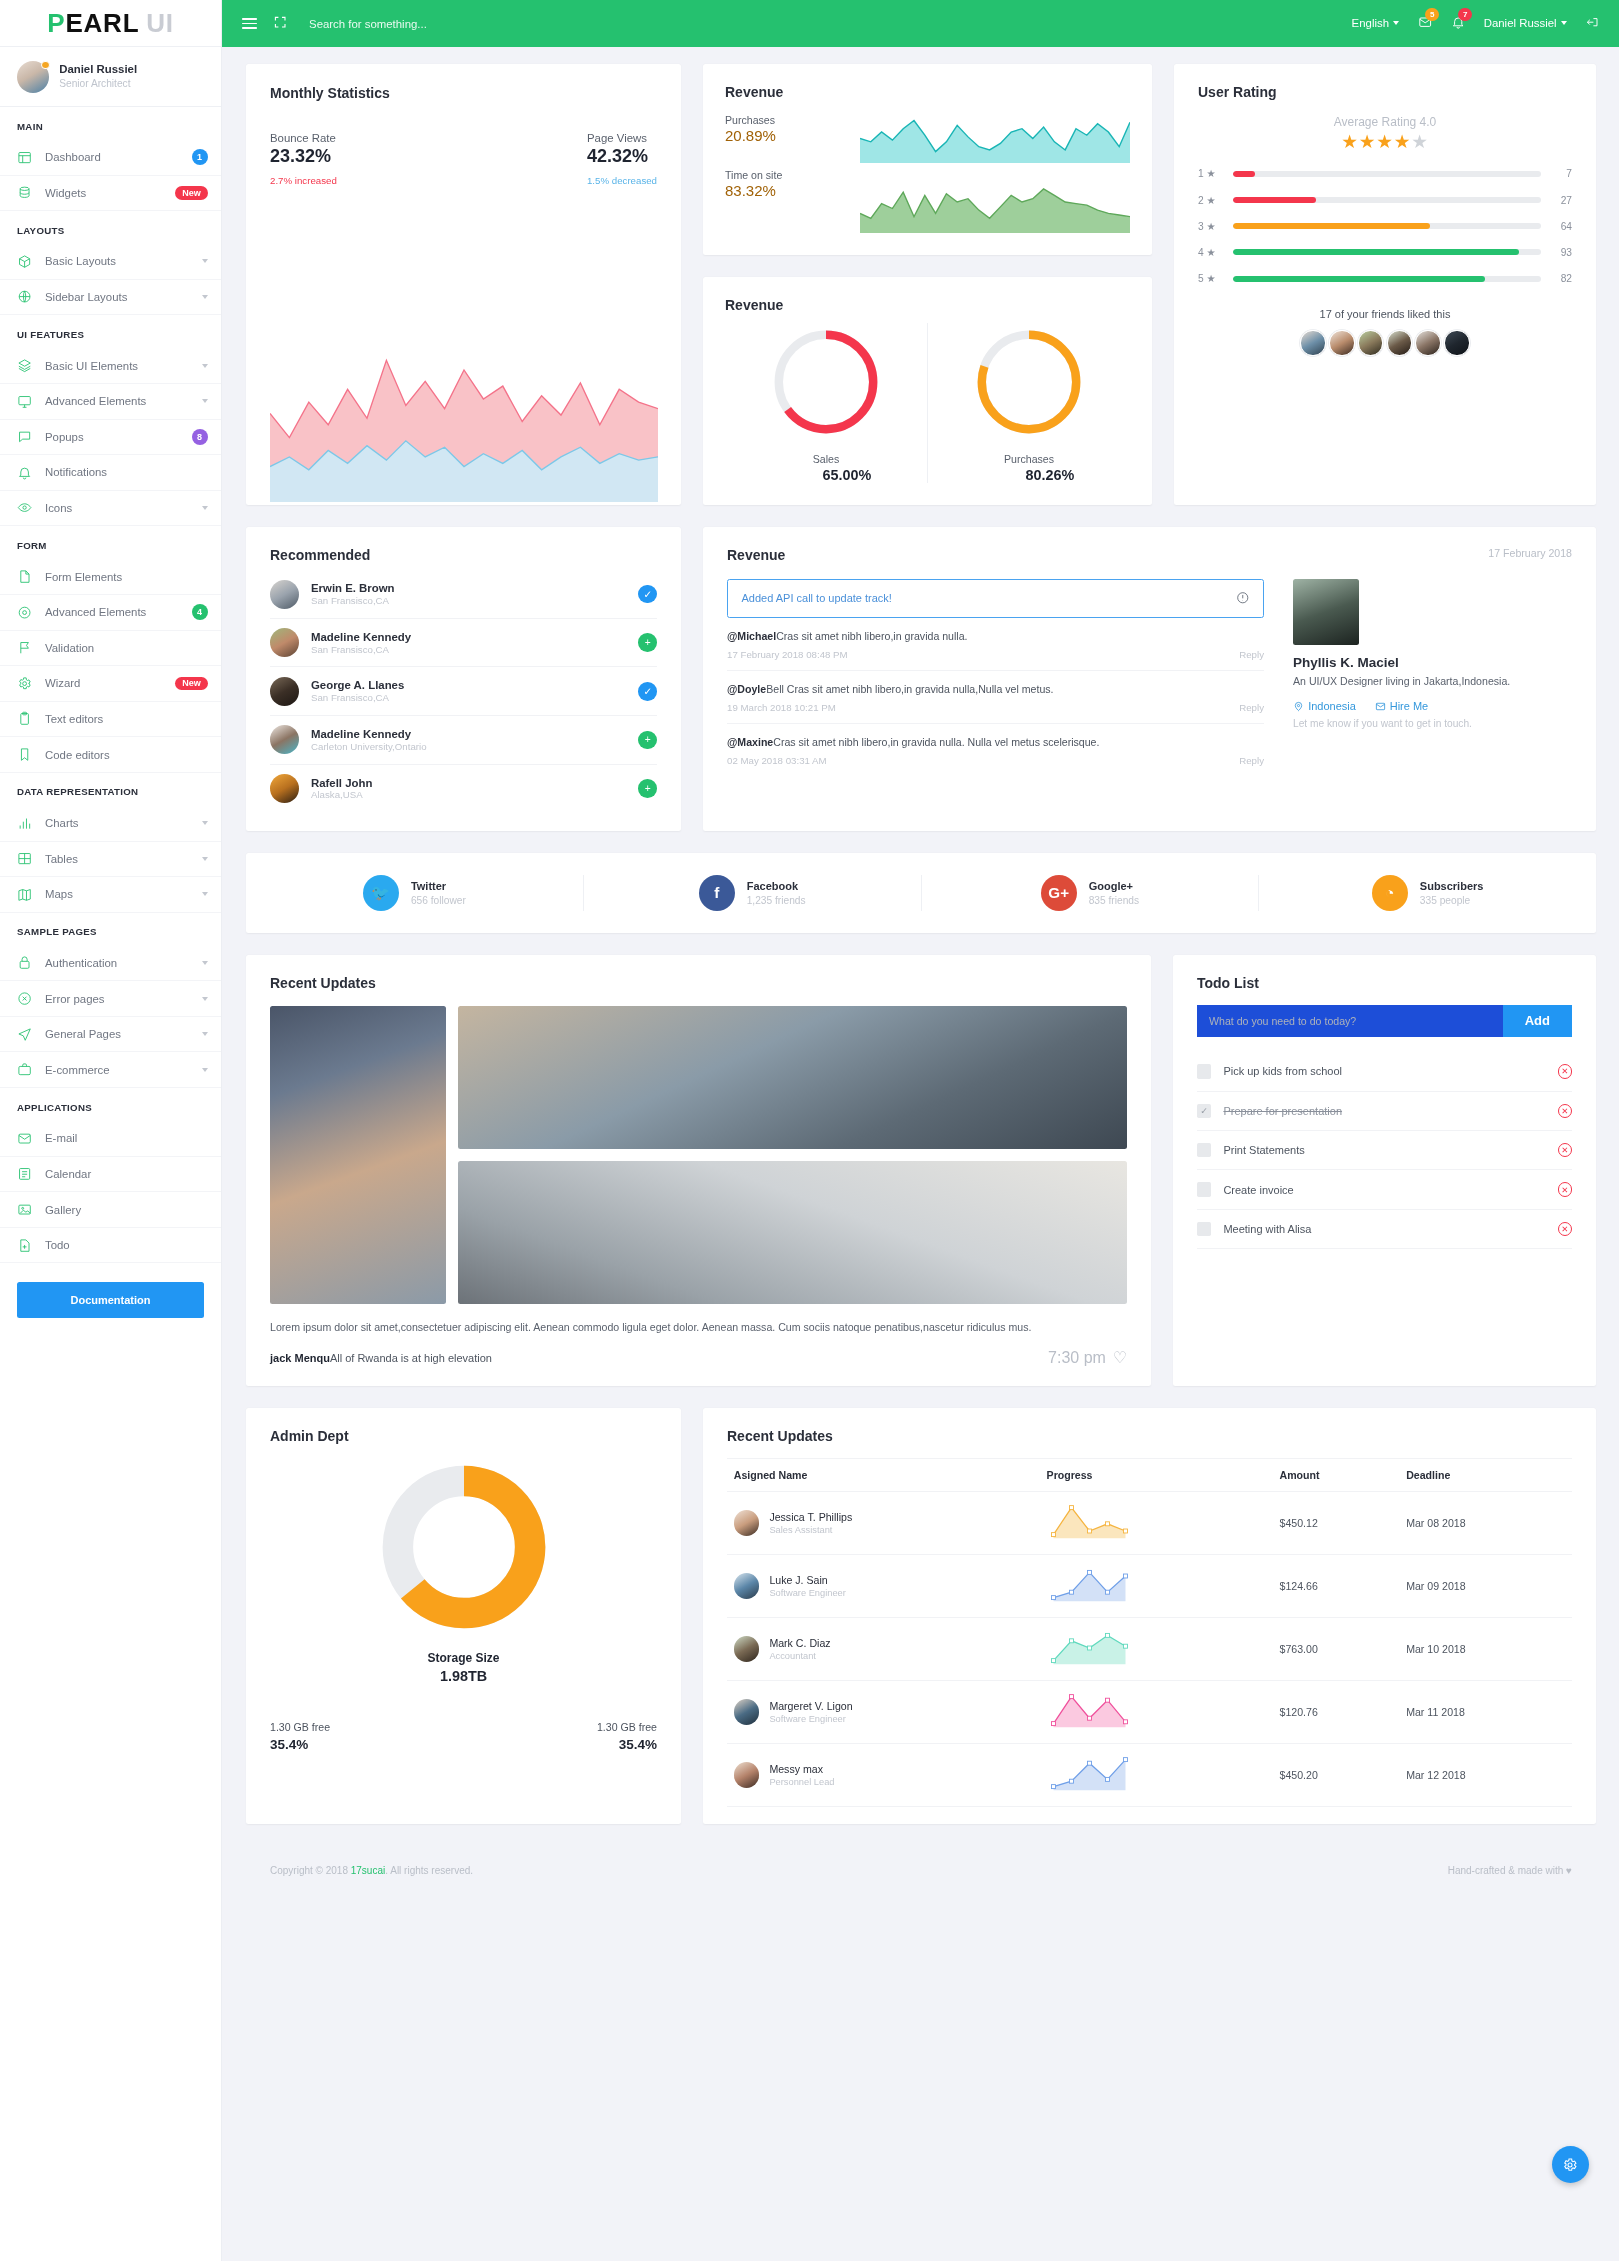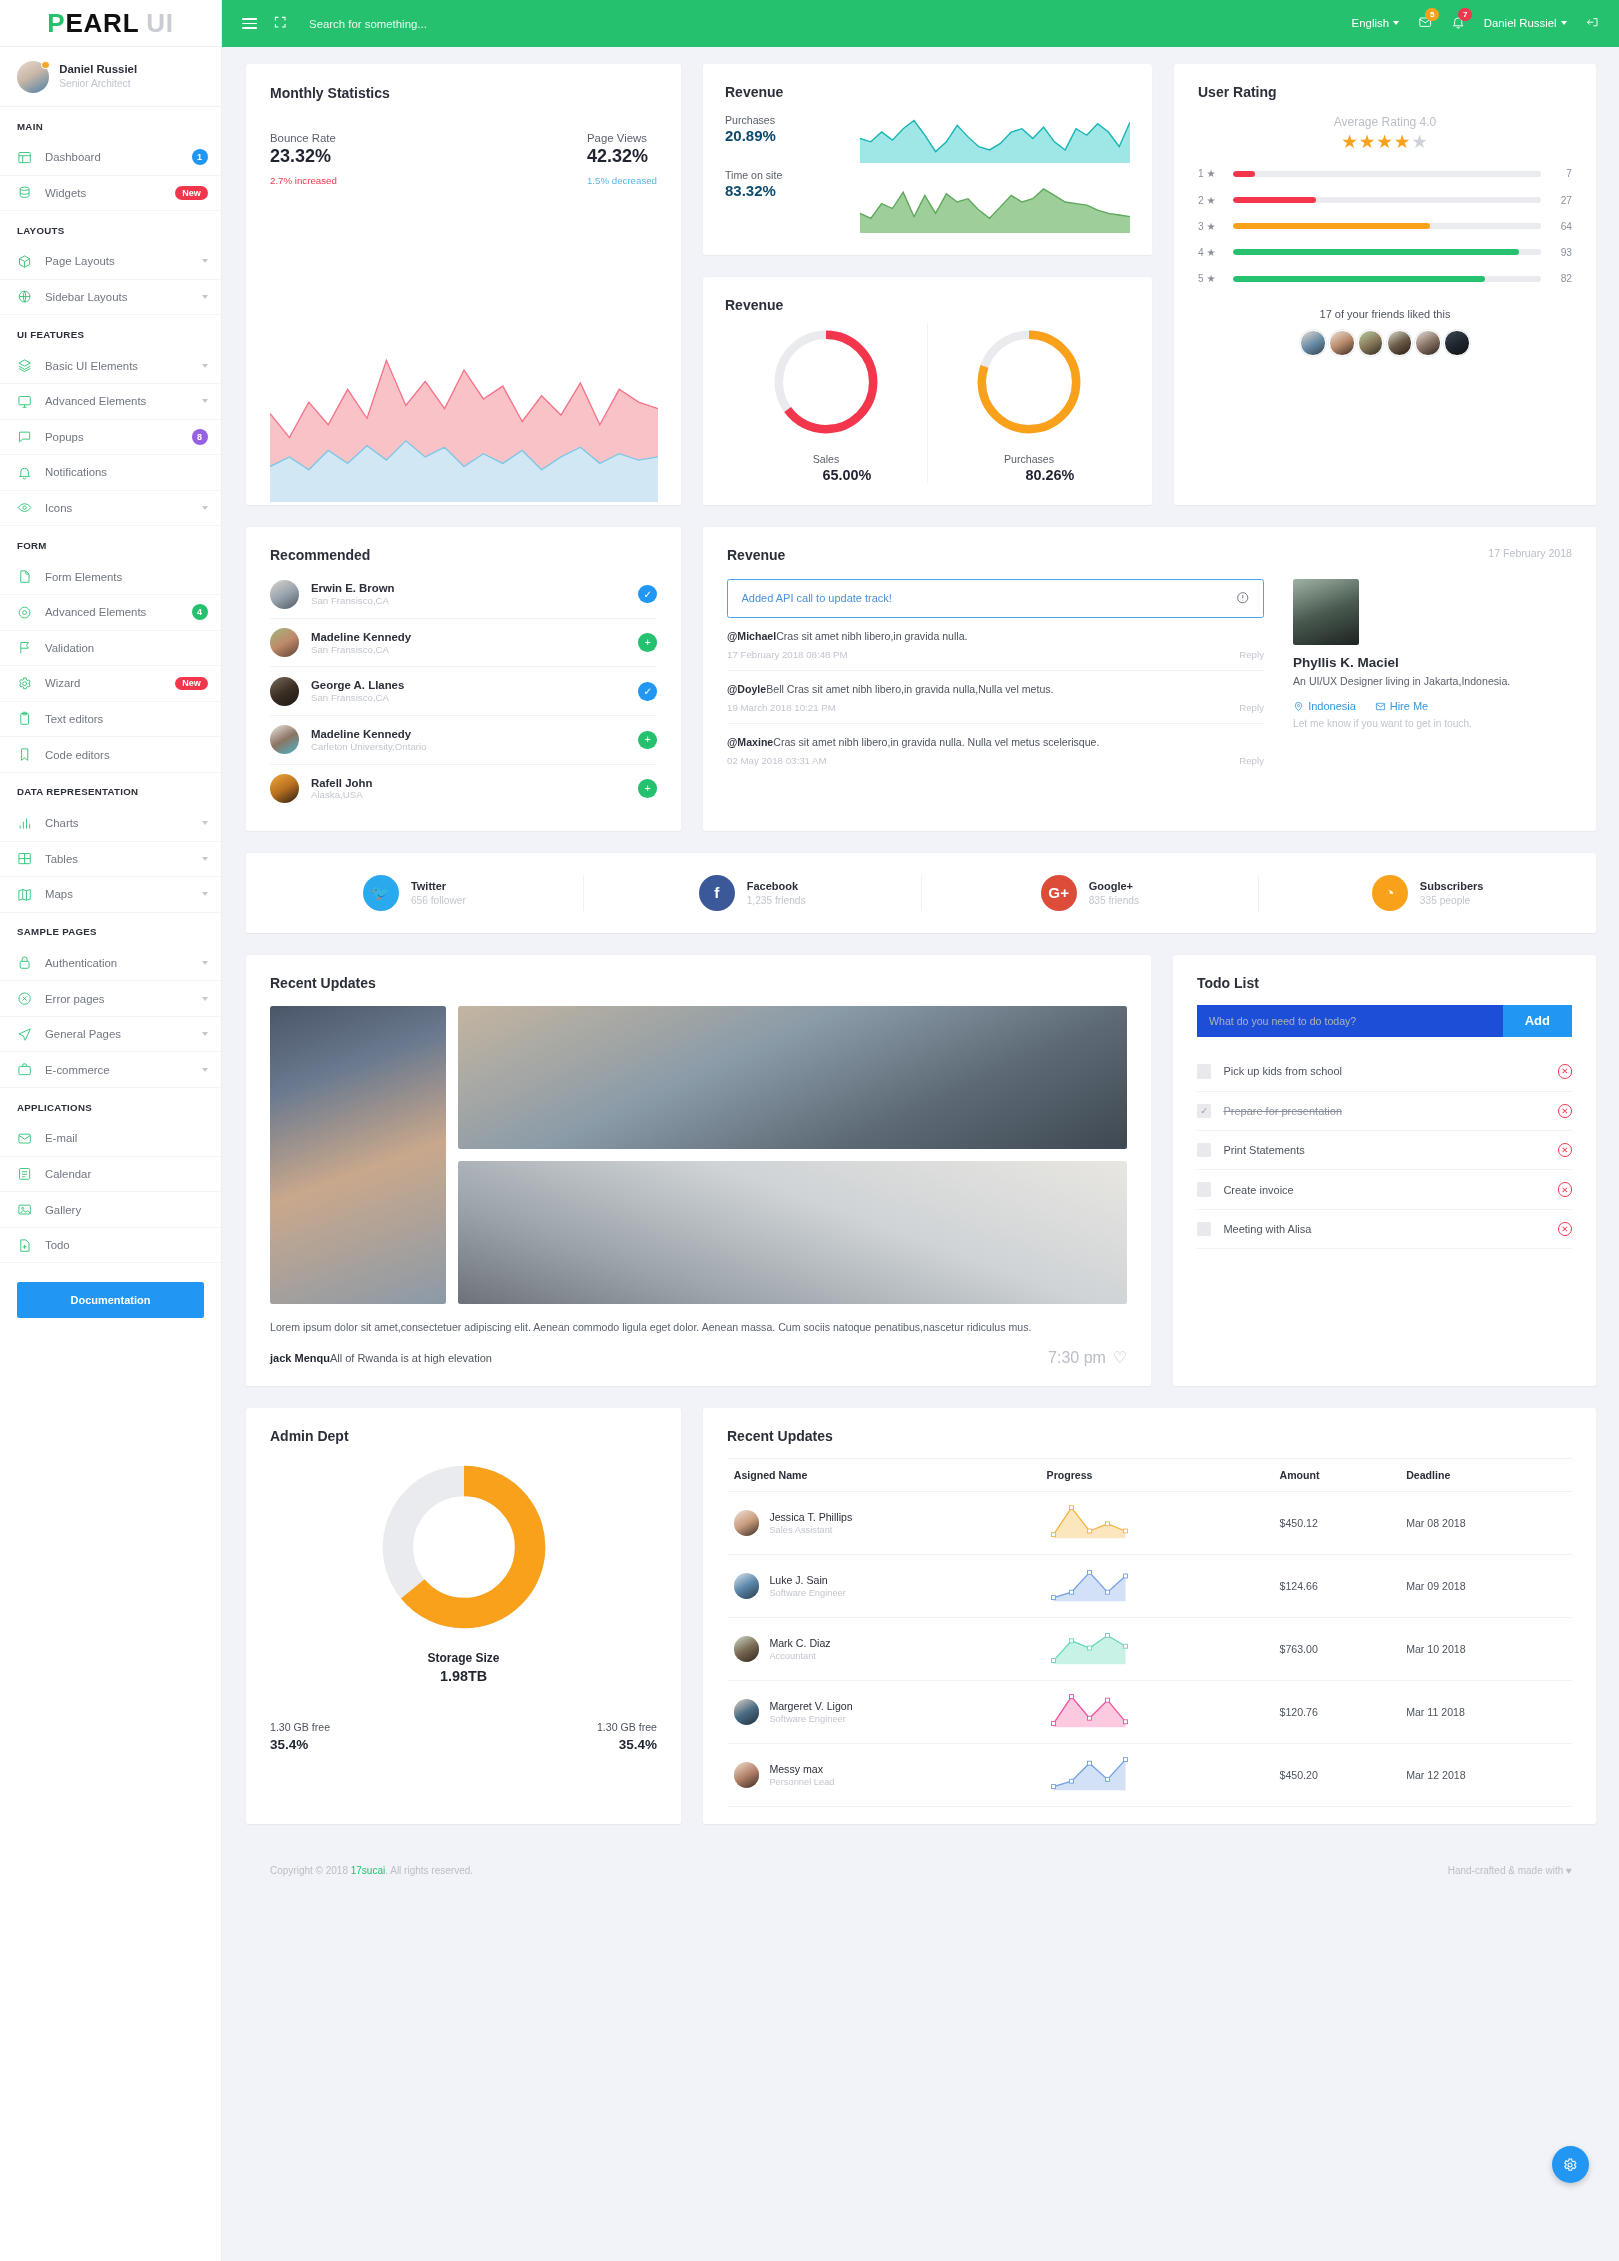--- a/index.html
+++ b/index.html
@@ -66,21 +66,21 @@
   .ms-lbl{font-size:11.4px;color:#585f6b;}
   .ms-val{font-size:18px;font-weight:bold;color:#1f2430;margin-top:2.5px;}
   .ms-sub{font-size:9.7px;margin-top:7.6px;}
   .ms-chart{margin-top:auto;}
 
   .midcol { width:449px; flex:none; display:flex; flex-direction:column; gap:22px;}
   .rev1 { padding:20.3px 22px 18.6px 22px; display:flex; gap:13.5px; flex-direction:column;}
   .rev1-body{display:flex; align-items:flex-start; gap:17px;}
   .rev1-left{width:118px;}
   .rv-lbl{font-size:10.6px;color:#585f6b;}
-  .rv-val{font-size:15px;font-weight:bold;color:#0c4a6e;margin-top:0.8px;}
+  .rv-val{font-size:15px;font-weight:normal;color:#a16207;margin-top:0.8px;}
   .rev2 { padding:20.3px 22px 22px 22px; }
   .donuts{display:flex; margin-top:10.2px;}
   .donut-cell{flex:1; display:flex;flex-direction:column;align-items:center;}
   .donut-cell + .donut-cell{border-left:0.8px solid #eef0f4;}
   .d-lbl{font-size:10.6px;color:#585f6b;margin-top:12px;}
   .d-val{font-size:14.4px;font-weight:bold;color:#1f2430;margin-top:1.7px;padding-left:42px;}
 
   
   .ur { flex:1; padding:20.3px 24px 22px 24px; }
   .avg { text-align:center; font-size:12px; color:#b9bec7; margin-top:15.2px;}
@@ -238,21 +238,21 @@
           <span class="badge b-red">New</span>
         </div>
         <div class="nav-head">LAYOUTS</div>
         <div class="nav-item">
           <span class="nav-ico">
             <svg viewBox="0 0 24 24">
               <path d="M12 3l8 4.5v9L12 21l-8-4.5v-9z"></path>
               <path d="M4 7.5l8 4.5 8-4.5M12 12v9"></path>
             </svg>
           </span>
-      <span class="nav-label">Page Layouts</span>
+      <span class="nav-label">Basic Layouts</span>
           <span class="caret"></span>
         </div>
         <div class="nav-item">
           <span class="nav-ico">
             <svg viewBox="0 0 24 24">
               <circle cx="12" cy="12" r="8.5"></circle>
               <path d="M3.5 12h17M12 3.5c2.4 2.6 2.4 14.4 0 17M12 3.5c-2.4 2.6-2.4 14.4 0 17"></path>
             </svg>
           </span>
       <span class="nav-label">Sidebar Layouts</span>

